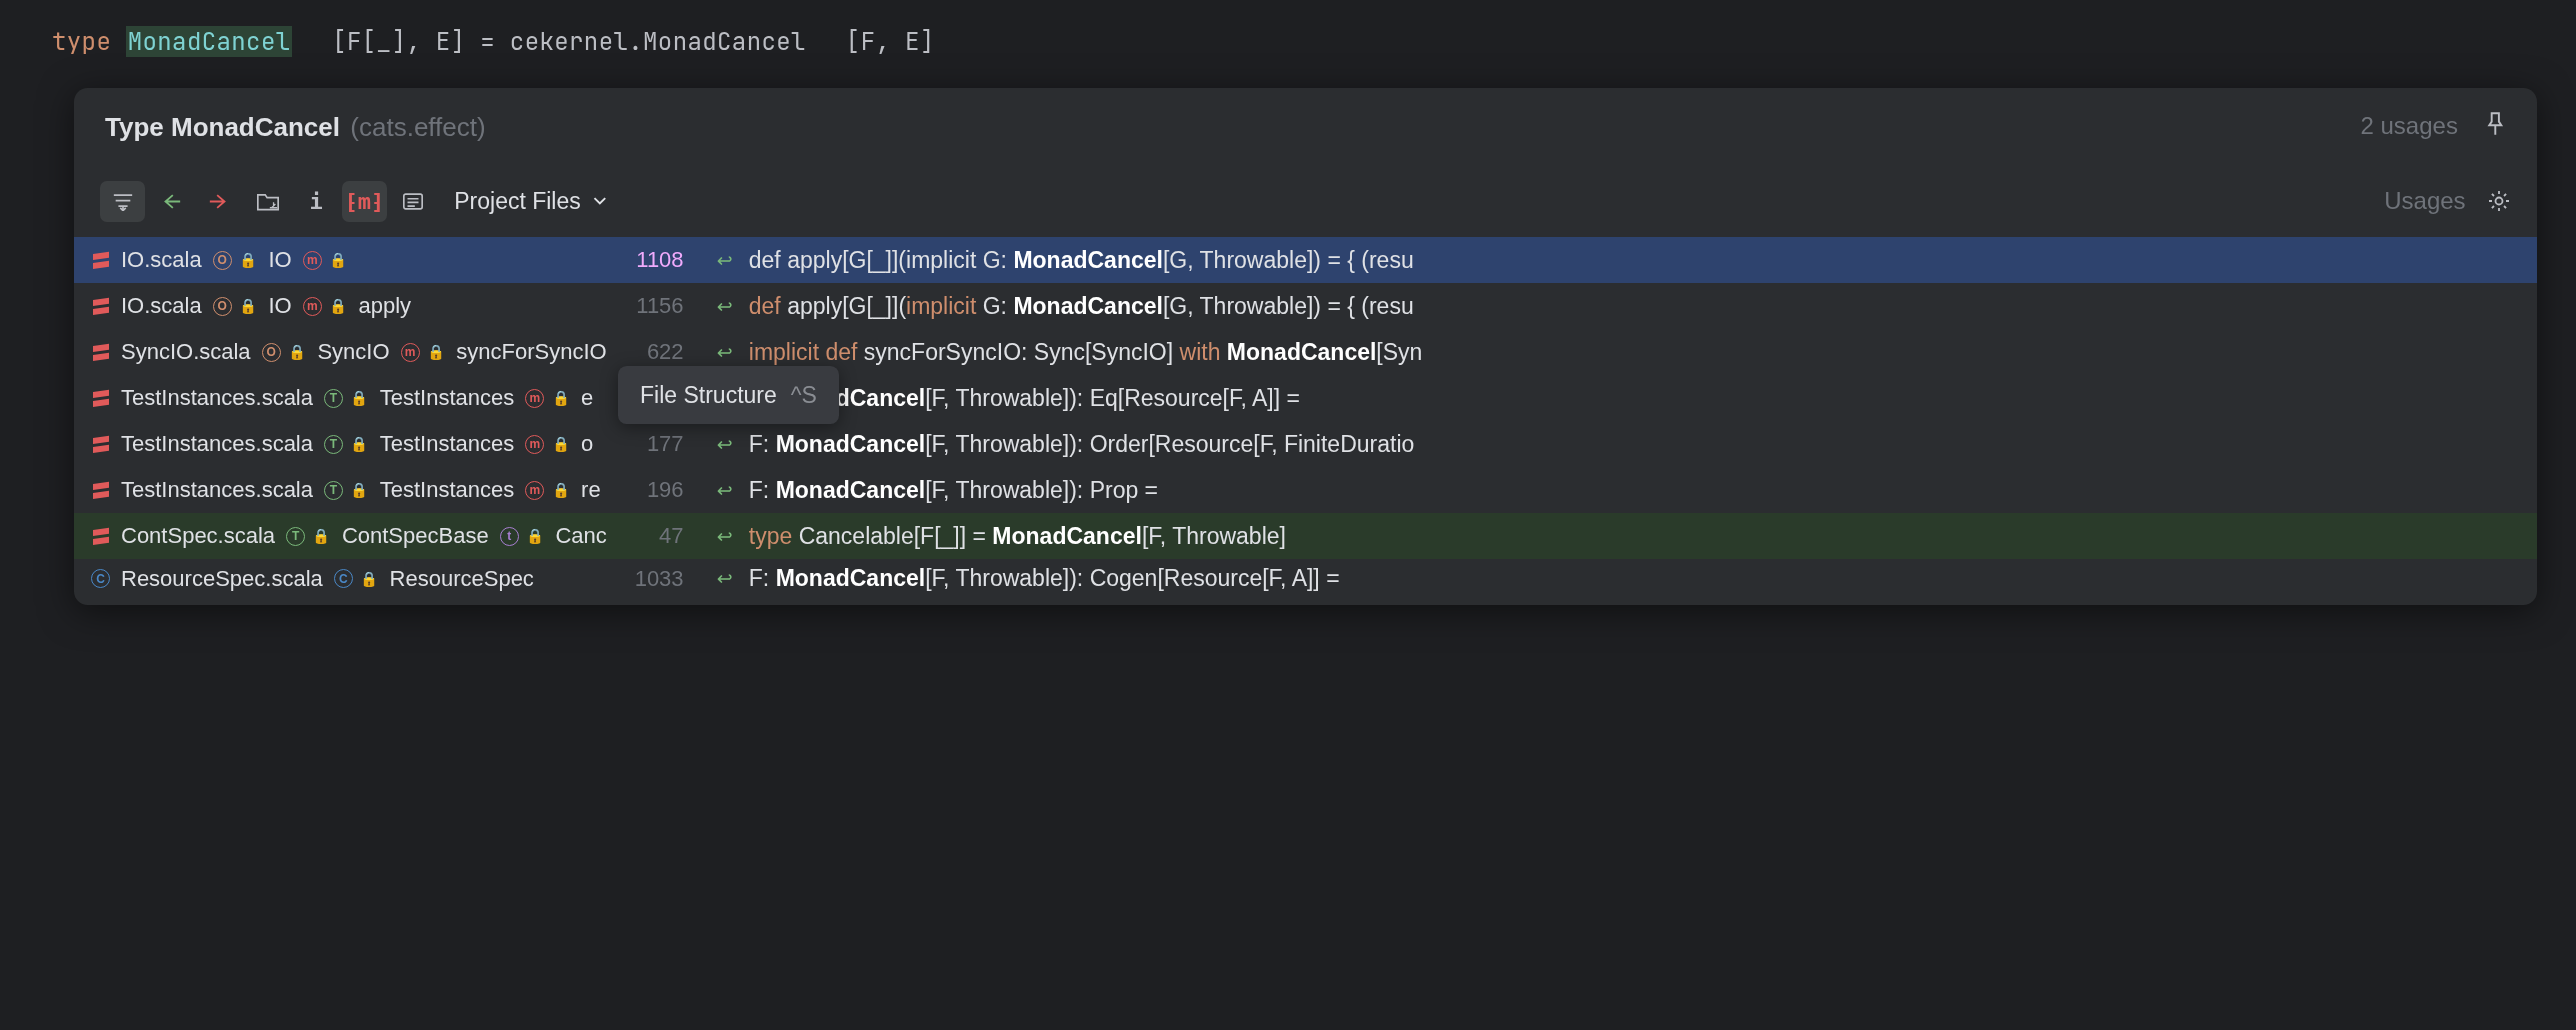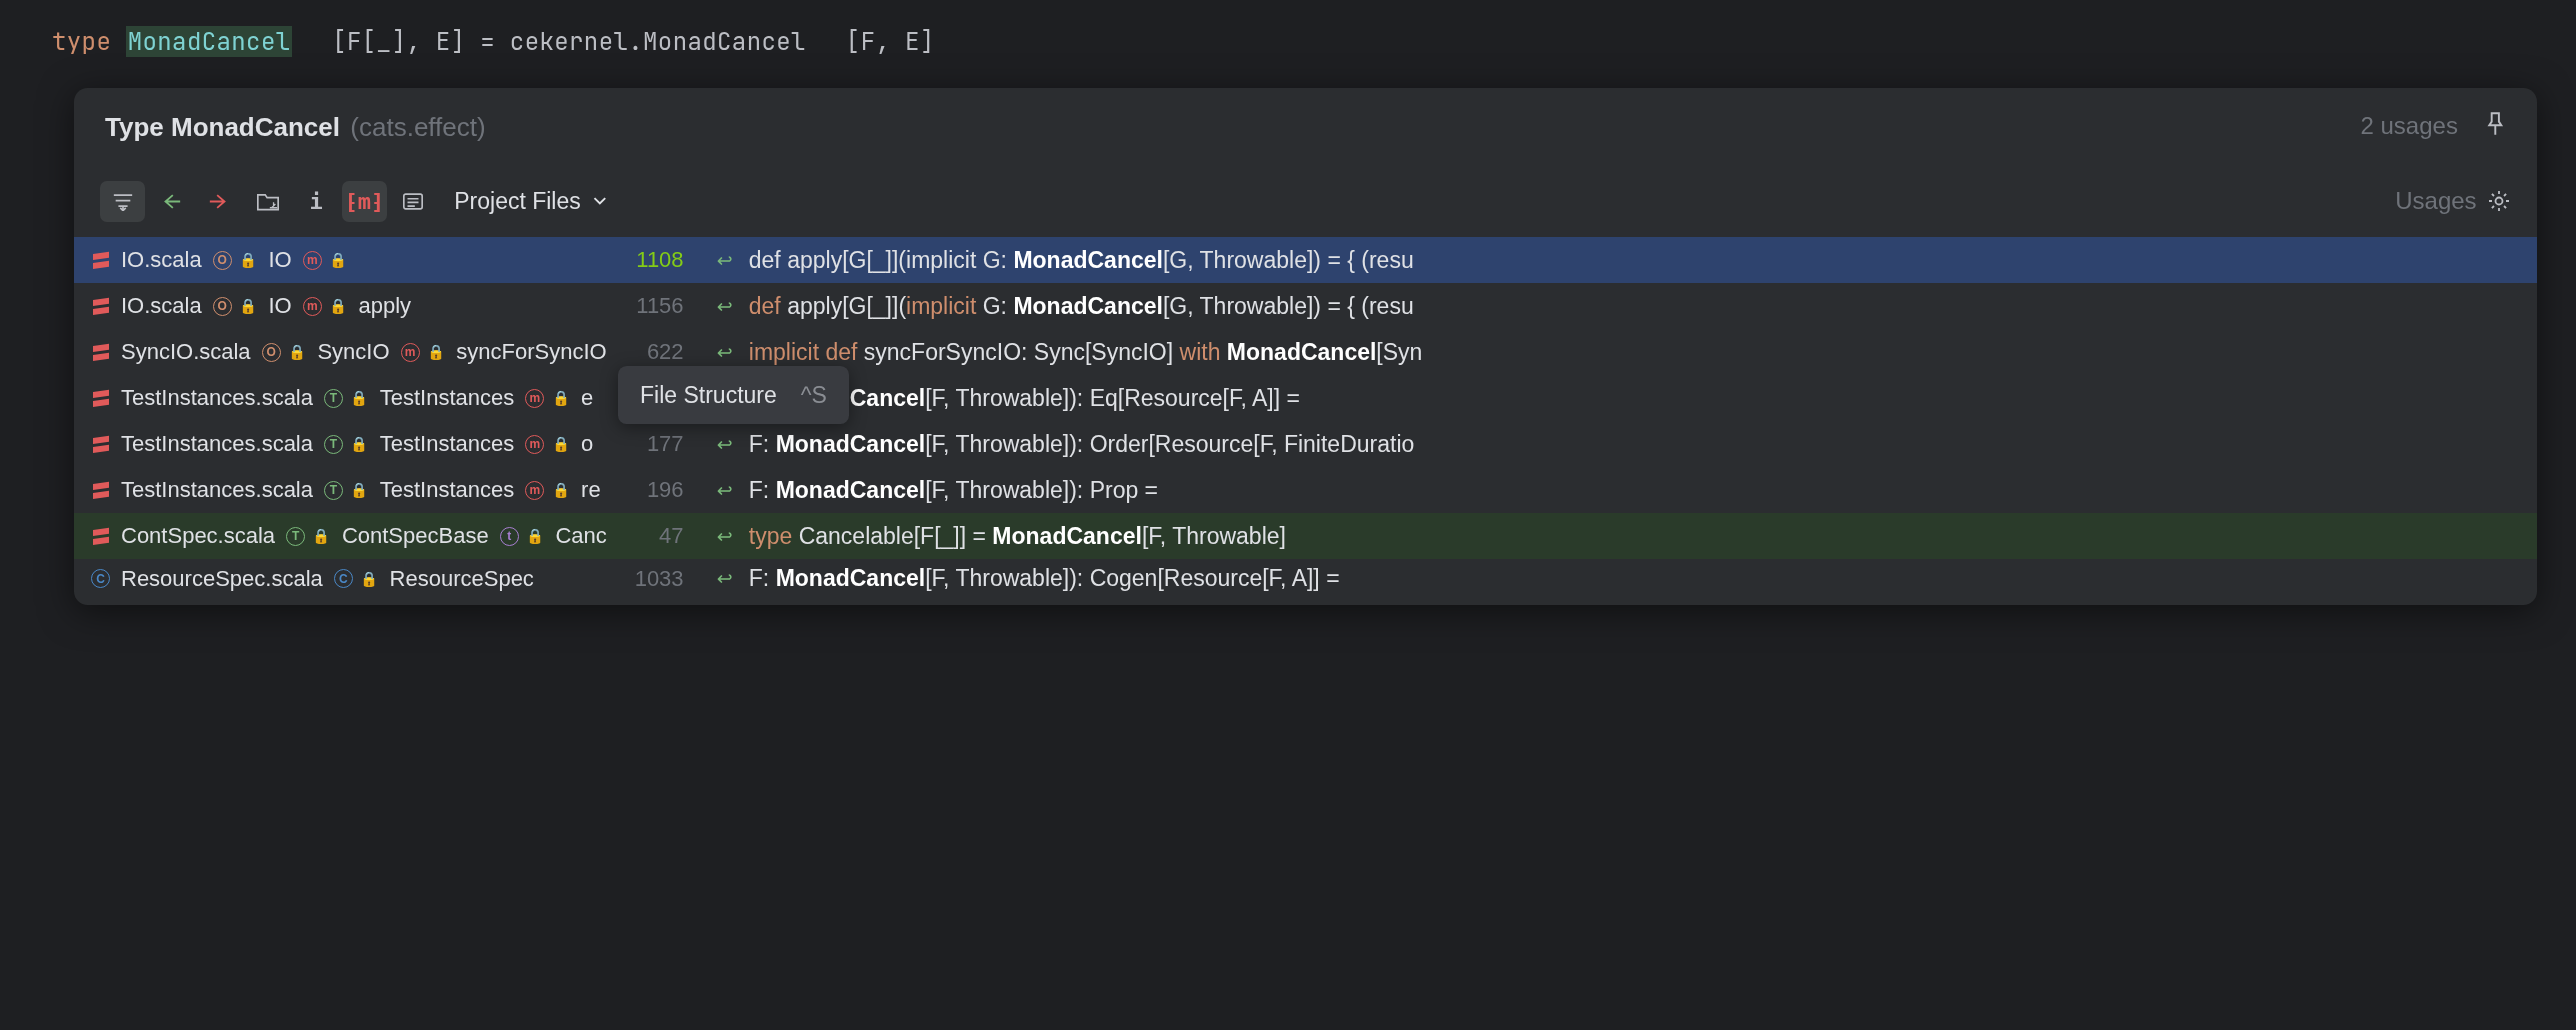--- a/index.html
+++ b/index.html
@@ -75,21 +75,21 @@
     font-size: 23px;
     color: #dfe1e5;
     display: flex;
     align-items: center;
     gap: 12px;
     cursor: pointer;
   }
   .usages-tab {
     color: #6f737a;
     font-size: 24px;
-    margin-right: 7px;
+    margin-right: 18px;
   }
   .gear { color: #bcbec4; cursor: pointer;}
   .rows {}
   .row {
     display: flex;
     align-items: center;
     height: 46px;
     padding: 0 17px 0 17px;
     gap: 8.6px;
   }
@@ -150,21 +150,21 @@
   }
   .linecol {
     width: 69px;
     text-align: right;
     color: #6f737a;
     font-size: 22px;
     flex-shrink: 0;
     margin-left: -17px;
     z-index: 2;
   }
-  .row.selected .linecol { color: #84cc16; }
+  .row.selected .linecol { color: #f0abfc; }
   .arrow-col {
     width: 31px;
     text-align: center;
     color: #7ab87a;
     font-size: 19px;
     margin-left: 17px;
     flex-shrink: 0;
   }
   .code-col {
     font-size: 23px;
@@ -177,21 +177,21 @@
   .code-col .bold { font-weight: 700; color: #fff;}
   .tooltip {
     position: absolute;
     left: 618px;
     top: 366px;
     background: #393b40;
     border-radius: 8.6px;
     padding: 15.5px 22px;
     display: flex;
     align-items: flex-start;
-    gap: 24px;
+    gap: 14px;
     box-shadow: 0 3.4px 17px rgba(0,0,0,0.4);
     z-index: 100;
   }
   .tooltip-label { font-size: 23px; color: #dfe1e5; }
   .tooltip-sc { font-size: 23px; color: #8a8d93; }
   svg { display: block; }
 </style>
 </head>
 <body>
 

